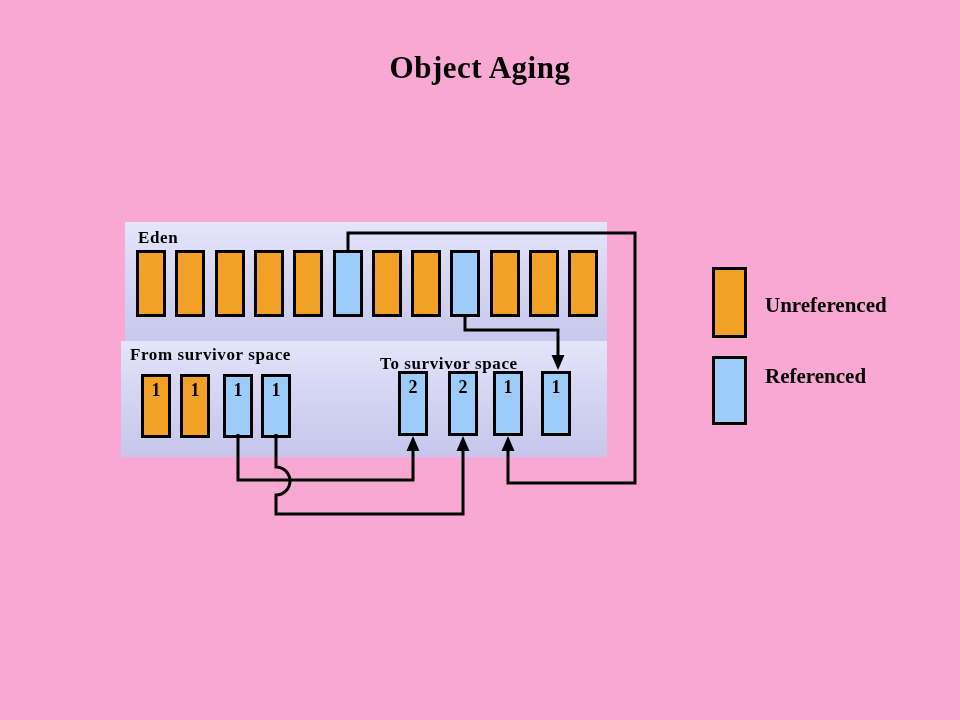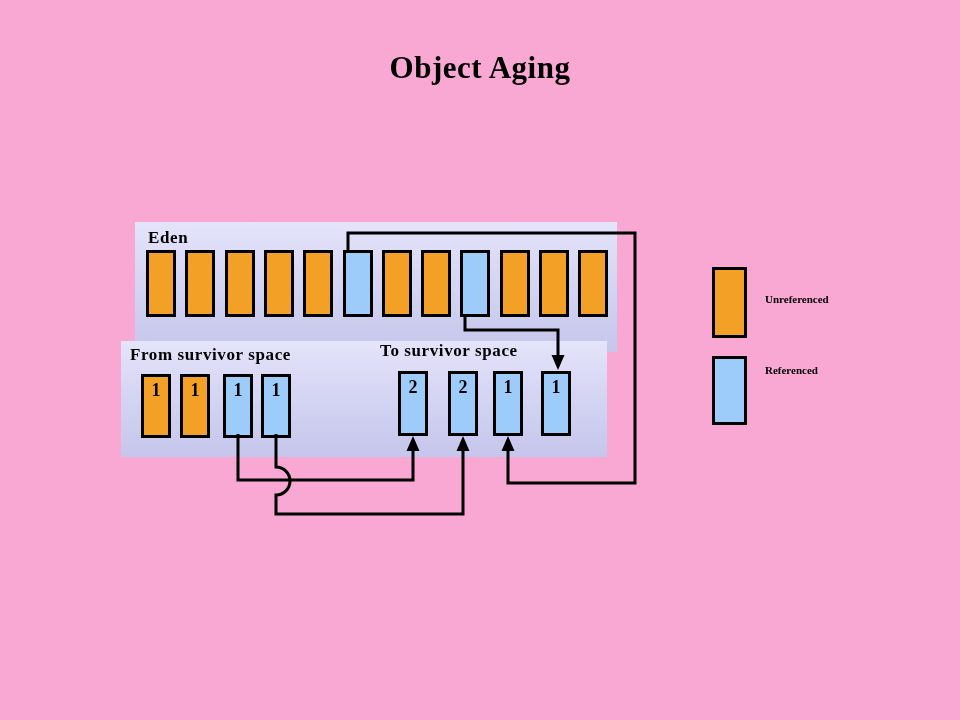--- a/index.html
+++ b/index.html
@@ -17,31 +17,31 @@
   }
   .panel-label {
     position:absolute; font-weight:bold; font-size:17px;
     letter-spacing:0.6px; white-space:nowrap;
   }
   .cell {
     position:absolute; box-sizing:border-box; border:3px solid #000;
     text-align:center; font-weight:bold; font-size:18px; padding-top:3px;
   }
   .legend-swatch { position:absolute; box-sizing:border-box; border:3px solid #000; }
-  .legend-label { position:absolute; font-weight:bold; font-size:11px; white-space:nowrap; }
+  .legend-label { position:absolute; font-weight:bold; font-size:21px; white-space:nowrap; }
   svg.connectors { position:absolute; left:0; top:0; pointer-events:none; }
 </style>
 </head>
 <body>
 
 <div class="canvas">
 
   <div class="title">Object Aging</div>
 
-  <div class="panel" style="left:135px; top:222px; width:482px; height:130px;">
+  <div class="panel" style="left:125px; top:222px; width:482px; height:130px;">
     <div class="panel-label" style="left:13px; top:6px;">Eden</div>
     <div>
         <div class="cell" style="left: 11px; top: 28px; width: 30px; height: 67px; background: rgb(243, 160, 39);"></div>
         <div class="cell" style="left: 50px; top: 28px; width: 30px; height: 67px; background: rgb(243, 160, 39);"></div>
         <div class="cell" style="left: 90px; top: 28px; width: 30px; height: 67px; background: rgb(243, 160, 39);"></div>
         <div class="cell" style="left: 129px; top: 28px; width: 30px; height: 67px; background: rgb(243, 160, 39);"></div>
         <div class="cell" style="left: 168px; top: 28px; width: 30px; height: 67px; background: rgb(243, 160, 39);"></div>
         <div class="cell" style="left: 208px; top: 28px; width: 30px; height: 67px; background: rgb(157, 204, 251);"></div>
         <div class="cell" style="left: 247px; top: 28px; width: 30px; height: 67px; background: rgb(243, 160, 39);"></div>
         <div class="cell" style="left: 286px; top: 28px; width: 30px; height: 67px; background: rgb(243, 160, 39);"></div>
@@ -56,21 +56,21 @@
     <div class="panel-label" style="left:9px; top:4px;">From survivor space</div>
     <div>
         <div class="cell" style="left: 20px; top: 33px; width: 30px; height: 64px; background: rgb(243, 160, 39);">1</div>
         <div class="cell" style="left: 59px; top: 33px; width: 30px; height: 64px; background: rgb(243, 160, 39);">1</div>
         <div class="cell" style="left: 102px; top: 33px; width: 30px; height: 64px; background: rgb(157, 204, 251);">1</div>
         <div class="cell" style="left: 140px; top: 33px; width: 30px; height: 64px; background: rgb(157, 204, 251);">1</div>
       </div>
   </div>
 
   <div class="panel" style="left:373px; top:341px; width:234px; height:116px;">
-    <div class="panel-label" style="left:7px; top:0;text-align:right;">To survivor space</div>
+    <div class="panel-label" style="left:7px; top:13px;text-align:right;">To survivor space</div>
     <div>
         <div class="cell" style="left: 25px; top: 30px; width: 30px; height: 65px; background: rgb(157, 204, 251);">2</div>
         <div class="cell" style="left: 75px; top: 30px; width: 30px; height: 65px; background: rgb(157, 204, 251);">2</div>
         <div class="cell" style="left: 120px; top: 30px; width: 30px; height: 65px; background: rgb(157, 204, 251);">1</div>
         <div class="cell" style="left: 168px; top: 30px; width: 30px; height: 65px; background: rgb(157, 204, 251);">1</div>
       </div>
   </div>
 
   <div class="legend-swatch" style="left: 712px; top: 267px; width: 35px; height: 71px; background: rgb(243, 160, 39);"></div>
   <div class="legend-label" style="left:765px; top:293px;">Unreferenced</div>

